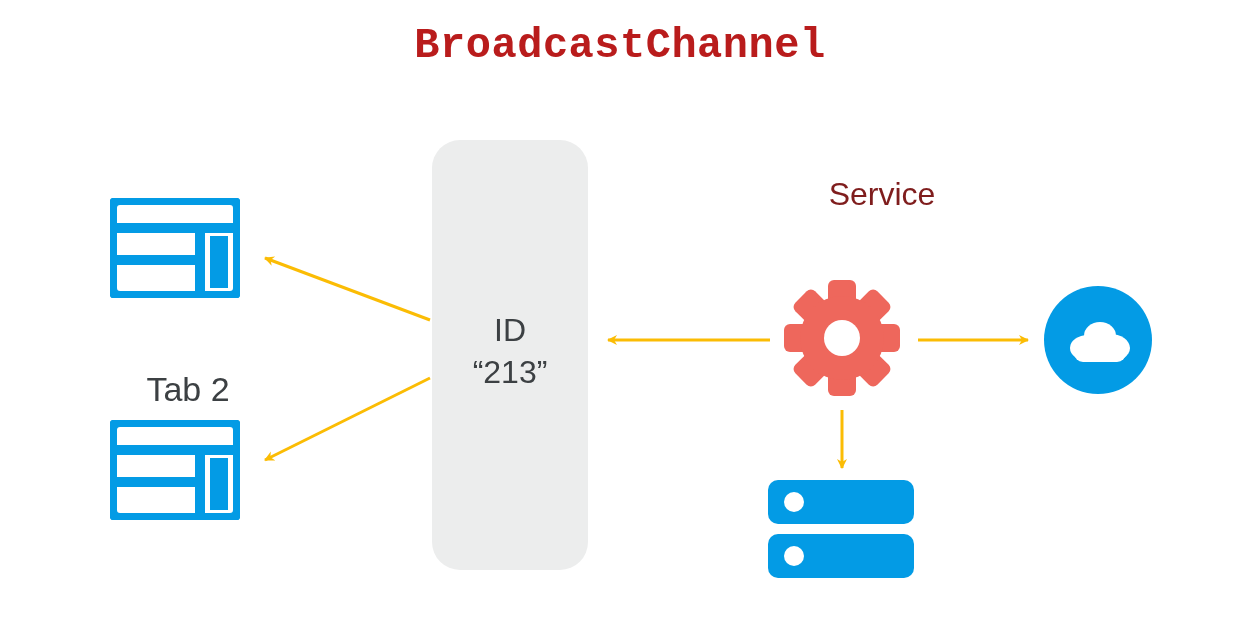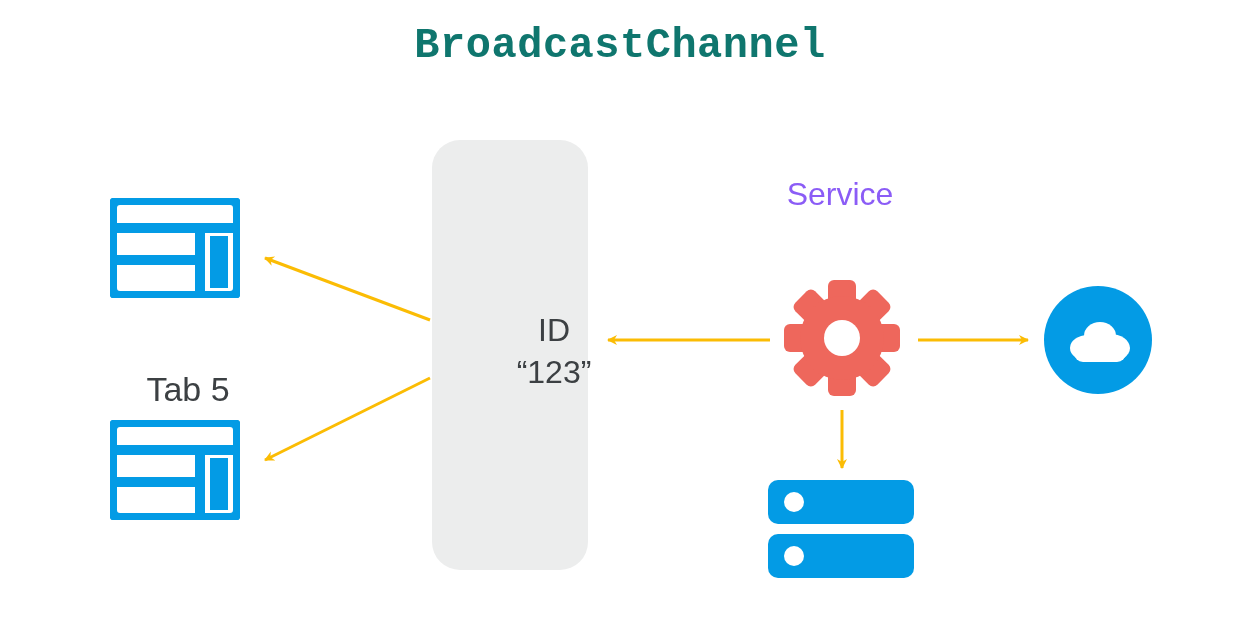--- a/index.html
+++ b/index.html
@@ -40,21 +40,20 @@
   }
   .channel-label {
     position: absolute;
     left: 432px;
     top: 310px;
     width: 156px;
     text-align: center;
     font-size: 32px;
     line-height: 1.3;
     color: #3c4043;
-    margin-left: 44px;
   }
   
   .tab-label {
     position: absolute;
     font-size: 34px;
     color: #3c4043;
     text-align: center;
   }
   .tab1-label { left: 128px; top: 148px; width: 120px; }
   .tab2-label { left: 128px; top: 370px; width: 120px; }
@@ -62,27 +61,27 @@
   .browser-icon {
     position: absolute;
     width: 130px;
     height: 100px;
   }
   .browser1 { left: 110px; top: 198px; }
   .browser2 { left: 110px; top: 420px; }
   
   .sw-label {
     position: absolute;
-    left: 740px;
+    left: 782px;
     top: 174px;
     width: 200px;
     text-align: center;
     font-size: 32px;
     line-height: 1.25;
-    color: #8b5cf6;
+    color: #7f1d1d;
   }
   
   .gear {
     position: absolute;
     left: 782px;
     top: 278px;
     width: 120px;
     height: 120px;
   }
   
@@ -109,40 +108,40 @@
     height: 628px;
     pointer-events: none;
   }
 </style>
 </head>
 <body>
 
 <div class="stage">
 
   <div class="title">
-    <span style="color:#0f766e">BroadcastChannel</span>
+    <span style="color:#b91c1c">BroadcastChannel</span>
   </div>
 
   <div class="channel-box"></div>
   <div class="channel-label">
     <span>ID</span><br>
-    <span>“123”</span>
+    <span>“213”</span>
   </div>
 
   <div class="browser-icon browser1">
     <svg viewBox="0 0 130 100" width="130" height="100">
       <rect x="2" y="2" width="126" height="96" rx="8" ry="8" fill="none" stroke="#039be5" stroke-width="10"></rect>
       <line x1="7" y1="30" x2="123" y2="30" stroke="#039be5" stroke-width="10"></line>
       <line x1="90" y1="30" x2="90" y2="93" stroke="#039be5" stroke-width="10"></line>
       <line x1="7" y1="62" x2="90" y2="62" stroke="#039be5" stroke-width="10"></line>
       <rect x="100" y="38" width="18" height="52" fill="#039be5"></rect>
     </svg>
   </div>
 
-  <div class="tab-label tab2-label">Tab 5</div>
+  <div class="tab-label tab2-label">Tab 2</div>
   <div class="browser-icon browser2">
     <svg viewBox="0 0 130 100" width="130" height="100">
       <rect x="2" y="2" width="126" height="96" rx="8" ry="8" fill="none" stroke="#039be5" stroke-width="10"></rect>
       <line x1="7" y1="30" x2="123" y2="30" stroke="#039be5" stroke-width="10"></line>
       <line x1="90" y1="30" x2="90" y2="93" stroke="#039be5" stroke-width="10"></line>
       <line x1="7" y1="62" x2="90" y2="62" stroke="#039be5" stroke-width="10"></line>
       <rect x="100" y="38" width="18" height="52" fill="#039be5"></rect>
     </svg>
   </div>
 

